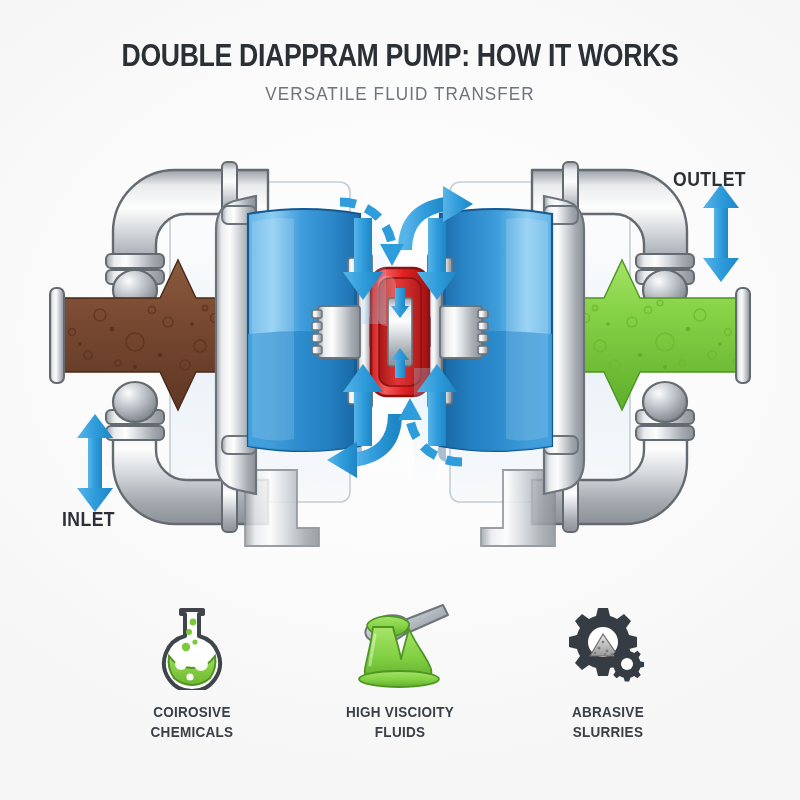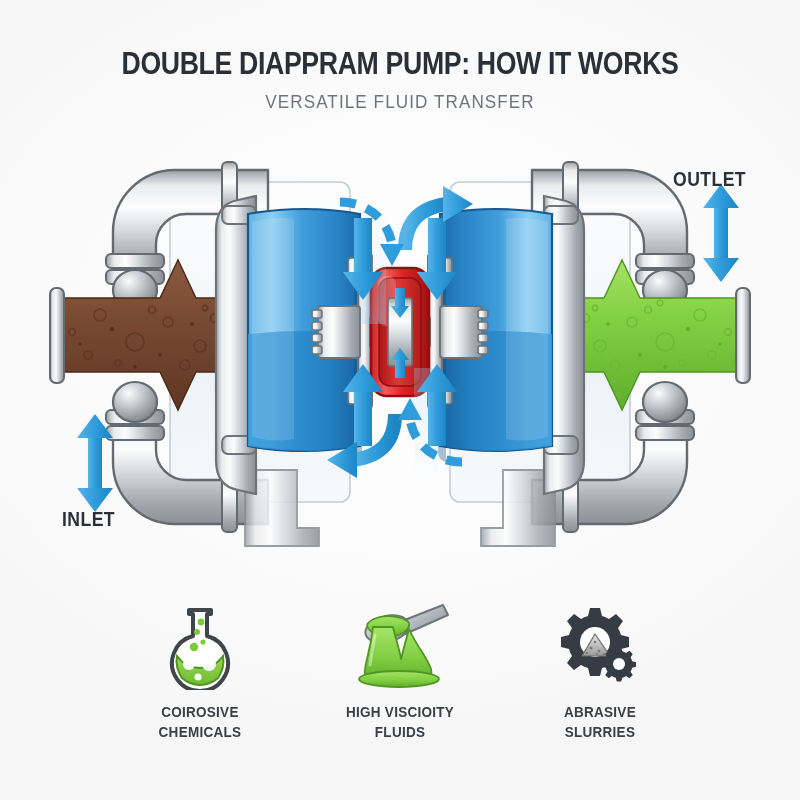--- a/index.html
+++ b/index.html
@@ -11,21 +11,21 @@
     overflow:hidden;
     position:relative;
   }
   #stage{
     position:absolute;inset:0;
     background:
       radial-gradient(ellipse 70% 55% at 50% 42%, #ffffff 0%, #fbfbfc 55%, #f6f6f7 100%);
   }
   
   .header{
-    position:absolute;top:8px;left:0;width:800px;
+    position:absolute;top:0;left:0;width:800px;
     text-align:center;
     padding-top:38px;
     box-sizing:border-box;
   }
   .title{
     font-family:"Liberation Sans", sans-serif;
     font-weight:bold;
     font-size:31px;
     letter-spacing:-0.4px;
     color:#2b3036;
@@ -65,21 +65,21 @@
   #outlet-label{ left:673px; top:168px; transform-origin:left center;}
   #inlet-label{ left:62px; top:508px; transform-origin:left center;}
 
   
   .features{
     position:absolute;
     left:0;top:600px;width:800px;height:190px;
     display:flex;
     justify-content:center;
     align-items:flex-start;
-    gap:0;
+    gap:8px;
   }
   .feature{
     width:200px;
     display:flex;
     flex-direction:column;
     align-items:center;
   }
   .feature .ficon{
     height:92px;
     display:flex;align-items:center;justify-content:center;

